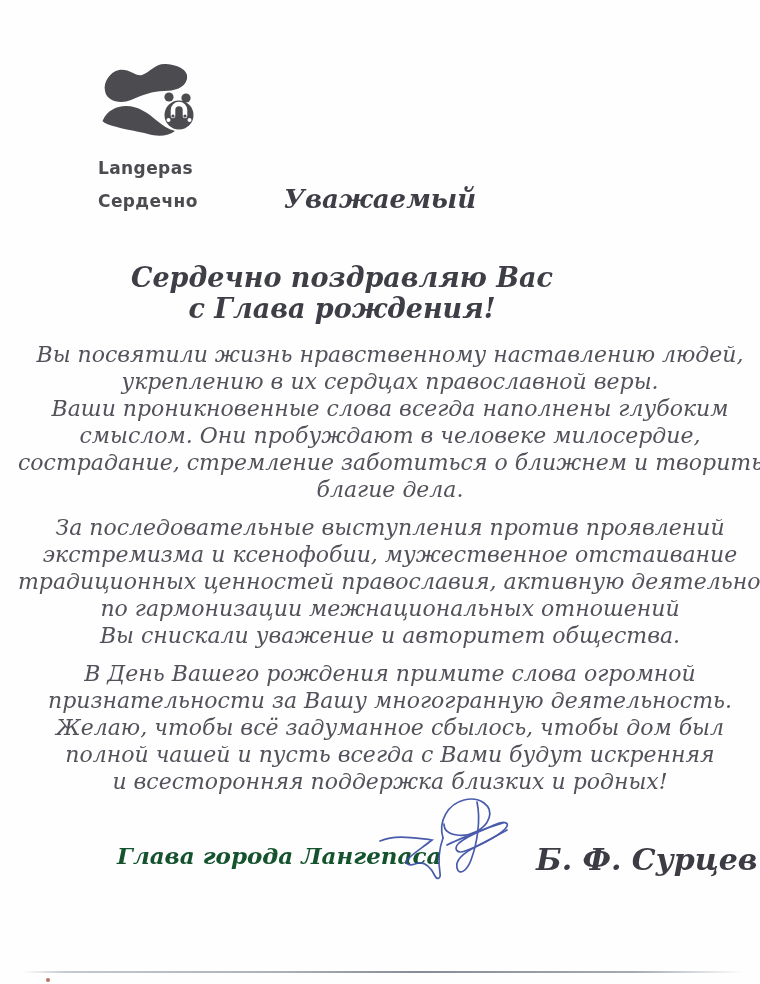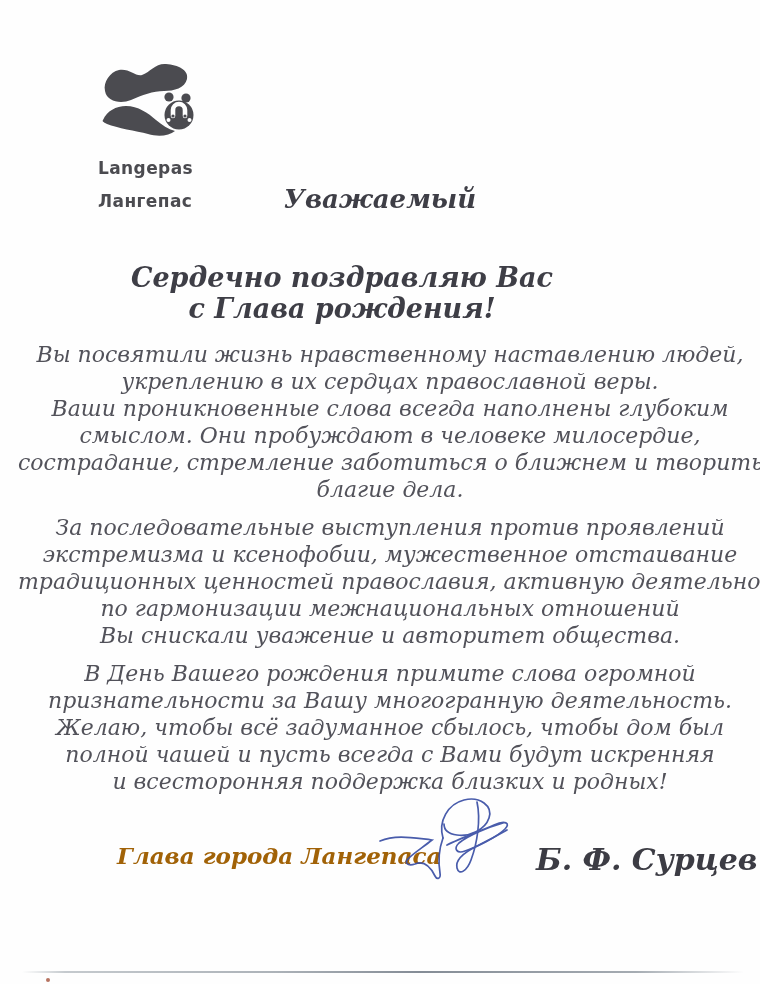--- a/index.html
+++ b/index.html
@@ -50,21 +50,21 @@
     color: #52525a;
   }
   .letter-body .para { margin: 0 0 0 0; }
   .letter-body .para + .para { margin-top: 11px; }
   .line { white-space: nowrap; }
 
   
   .signoff-position {
     position: absolute; left: 117px; top: 842px;
     font-style: italic; font-weight: bold;
-    font-size: 23px; color: #a16207;
+    font-size: 23px; color: #14532d;
     white-space: nowrap;
   }
   .signoff-name {
     position: absolute; left: 536px; top: 842px;
     font-style: italic; font-weight: bold;
     font-size: 30px; color: #3c3c44;
     white-space: nowrap;
   }
   .signature { position: absolute; left: 376px; top: 793px; width: 138px; height: 95px; }
 
@@ -107,21 +107,21 @@
         <path d="M75,58 L75,52 A6,6 0 0 1 87,52 L87,58" fill="none" stroke="#ffffff" stroke-width="4.6" stroke-linecap="round"></path>
 
         <circle cx="75" cy="58" r="1.6" fill="#4b4b50"></circle>
         <circle cx="87" cy="58" r="1.6" fill="#4b4b50"></circle>
 
         <circle cx="70.5" cy="62" r="2" fill="#ffffff"></circle>
         <circle cx="91.5" cy="62" r="2" fill="#ffffff"></circle>
       </svg>
     </span>
     <div class="logo-text">Langepas</div>
-    <div class="logo-text">Лангепас</div>
+    <div class="logo-text">Сердечно</div>
   </div>
 
   <div class="salutation">
     <div class="line">Уважаемый</div>
   </div>
 
   <div class="greeting">
     <div class="line">Сердечно поздравляю Вас</div>
     <div class="line">с Глава рождения!</div>
   </div>

